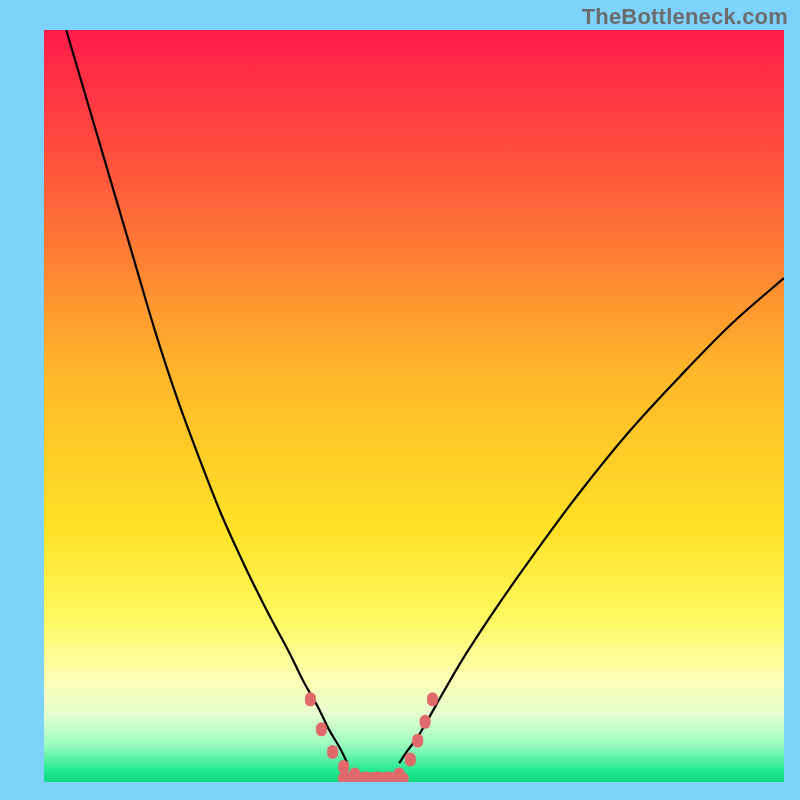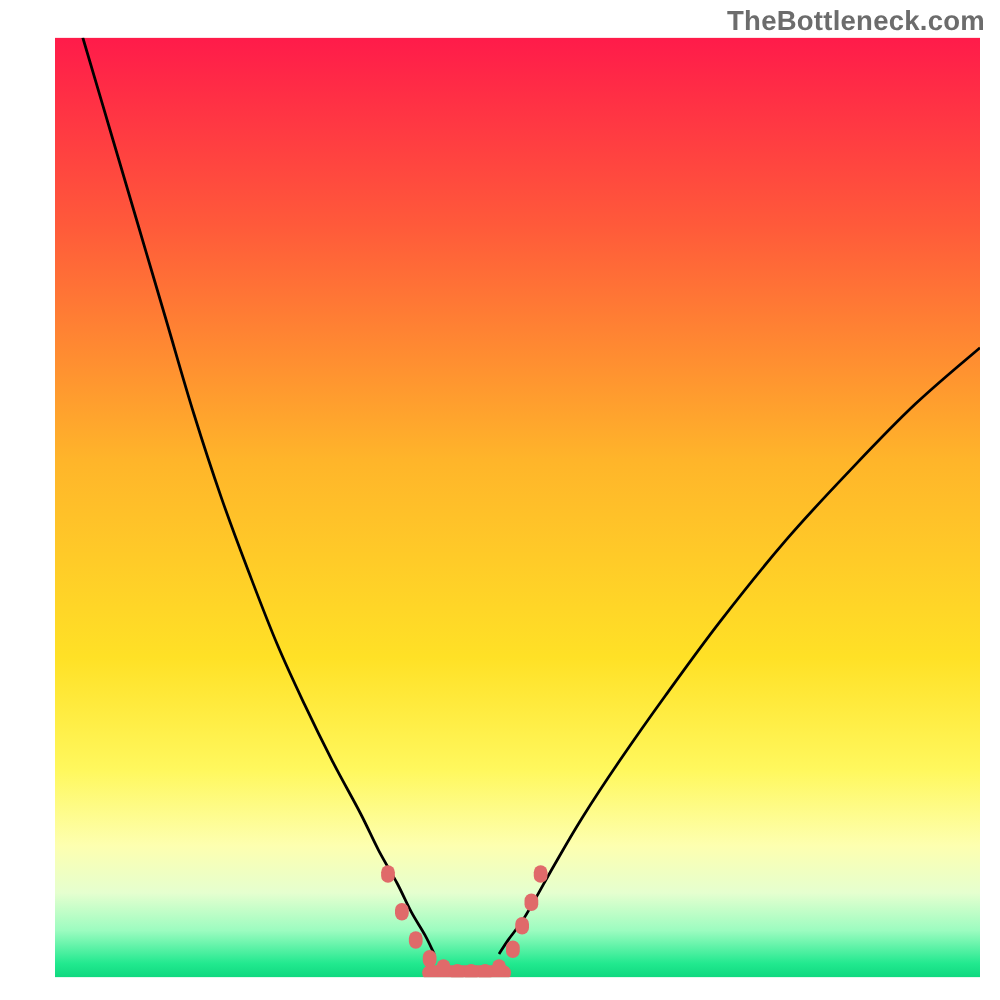--- a/index.html
+++ b/index.html
@@ -10,21 +10,21 @@
     background: #000;
     font-family: Arial, Helvetica, sans-serif;
     overflow: hidden;
   }
   .frame {
     position: absolute;
     left: 0;
     top: 0;
     width: 800px;
     height: 800px;
-    background: #ffffff;
+    background: #7dd3fc;
   }
   .watermark {
     position: absolute;
     top: 4px;
     right: 12px;
     color: #6c6c6c;
     font-size: 22px;
     font-weight: 600;
     letter-spacing: 0.2px;
     z-index: 10;

